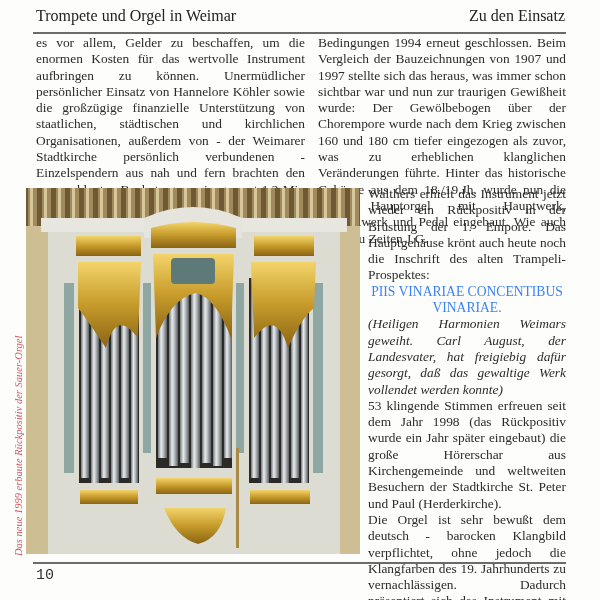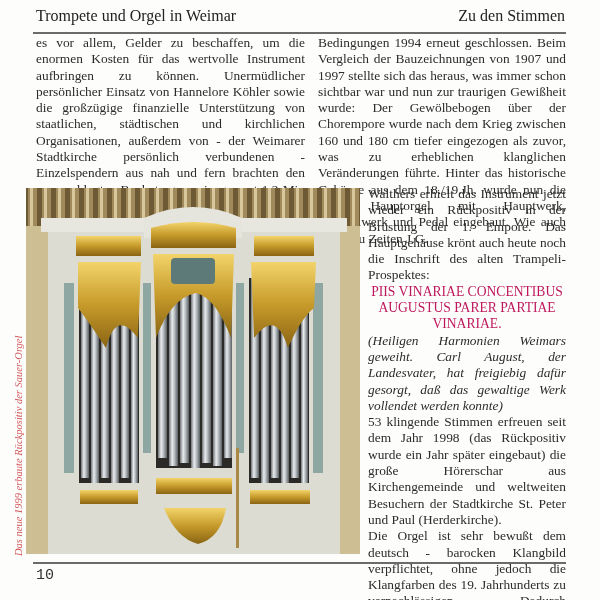--- a/index.html
+++ b/index.html
@@ -8,31 +8,31 @@
   .hdr.left{left:36px;}
   .hdr.right{right:35px;}
   .rule{position:absolute;left:33px;width:533px;height:1.5px;background:#6b6b6b;}
   .rule.top{top:32px;}
   .rule.bottom{top:562px;}
   .col{position:absolute;font-size:13.4px;line-height:16.3px;text-align:justify;}
   .col p{margin:0;}
   .col-left{left:36px;top:35px;width:269px;}
   .col-right-top{left:318px;top:35px;width:248px;}
   .col-right-bottom{left:368px;top:186px;width:198px;}
-  .inscription{color:#be185d;text-align:center;font-size:13.6px;line-height:16.3px;margin:0 -4px;}
+  .inscription{color:#3b82f6;text-align:center;font-size:13.6px;line-height:16.3px;margin:0 -4px;}
   .inscription div{text-align:center;}
   .photo{position:absolute;left:26px;top:188px;width:334px;height:366px;overflow:hidden;background:#c9b07a;}
   .caption{position:absolute;left:13px;top:556px;transform-origin:0 0;transform:rotate(-90deg);white-space:nowrap;font-style:italic;font-size:10.5px;color:#d2565a;}
   .pagenum{position:absolute;left:36px;top:567px;font-size:15px;color:#333;font-family:Liberation Mono, monospace;}
 </style>
 </head>
 <body>
 
 <div class="hdr left">Trompete und Orgel in Weimar</div>
-<div class="hdr right">Zu den Stimmen</div>
+<div class="hdr right">Zu den Einsatz</div>
 <div class="rule top"></div>
 
 <div class="col col-left">
   <p>es vor allem, Gelder zu beschaffen, um die enormen Kosten für das wertvolle Instrument aufbringen zu können. Unermüdlicher persönlicher Einsatz von Hannelore Köhler sowie die großzügige finanzielle Unterstützung von staatlichen, städtischen und kirchlichen Organisationen, außerdem von - der Weimarer Stadtkirche persönlich verbundenen - Einzelspendern aus nah und fern brachten den veranschlagten Baubetrag von insgesamt 1,2 Mio DM zusammen. Inzwischen war die Wende erfolgt, und der Bauauftrag wurde unter den neuen</p>
 </div>
 
 <div class="col col-right-top">
   <p>Bedingungen 1994 erneut geschlossen. Beim Vergleich der Bauzeichnungen von 1907 und 1997 stellte sich das heraus, was immer schon sichtbar war und nun zur traurigen Gewißheit wurde: Der Gewölbebogen über der Chorempore wurde nach dem Krieg zwischen 160 und 180 cm tiefer eingezogen als zuvor, was zu erheblichen klanglichen Veränderungen führte. Hinter das historische Gehäuse aus dem 18./19.Jh. wurde nun die neue Hauptorgel mit Hauptwerk, Schwellwerk und Pedal eingebaut. Wie auch schon zu Zeiten J.G.</p>
 </div>
 
@@ -115,21 +115,20 @@
     <rect x="130" y="290" width="76" height="16" fill="url(#gold)"></rect>
     <path d="M138 320 L200 320 Q195 350 172 356 Q150 350 138 320 Z" fill="url(#gold)"></path>
     <rect x="210" y="260" width="3" height="100" fill="#a88a46"></rect>
   </svg>
 </div>
 
 <div class="col col-right-bottom">
   <p>Walthers erhielt das Instrument jetzt wieder ein Rückpositiv in der Brüstung der 1. Empore. Das Hauptgehäuse krönt auch heute noch die Inschrift des alten Trampeli-Prospektes:</p>
   <div class="inscription">
     <div>PIIS VINARIAE CONCENTIBUS</div>
-    <div>AUGUSTUS PARER PARTIAE</div>
     <div>VINARIAE.</div>
   </div>
   <p style="text-align:justify;font-style:italic;">(Heiligen Harmonien Weimars geweiht. Carl August, der Landesvater, hat freigiebig dafür gesorgt, daß das gewaltige Werk vollendet werden konnte)</p>
   <p>53 klingende Stimmen erfreuen seit dem Jahr 1998 (das Rückpositiv wurde ein Jahr später eingebaut) die große Hörerschar aus Kirchengemeinde und weltweiten Besuchern der Stadtkirche St. Peter und Paul (Herderkirche).</p>
   <p>Die Orgel ist sehr bewußt dem deutsch - barocken Klangbild verpflichtet, ohne jedoch die Klangfarben des 19. Jahrhunderts zu vernachlässigen. Dadurch präsentiert sich das Instrument mit einer großen Farbigkeit und ist besonders für die Darstellung der jahrhundertelangen deutschen Musiktradition geeignet.</p>
 </div>
 
 <div class="caption">Das neue 1999 erbaute Rückpositiv der Sauer-Orgel</div>
 
 <div class="rule bottom"></div>

